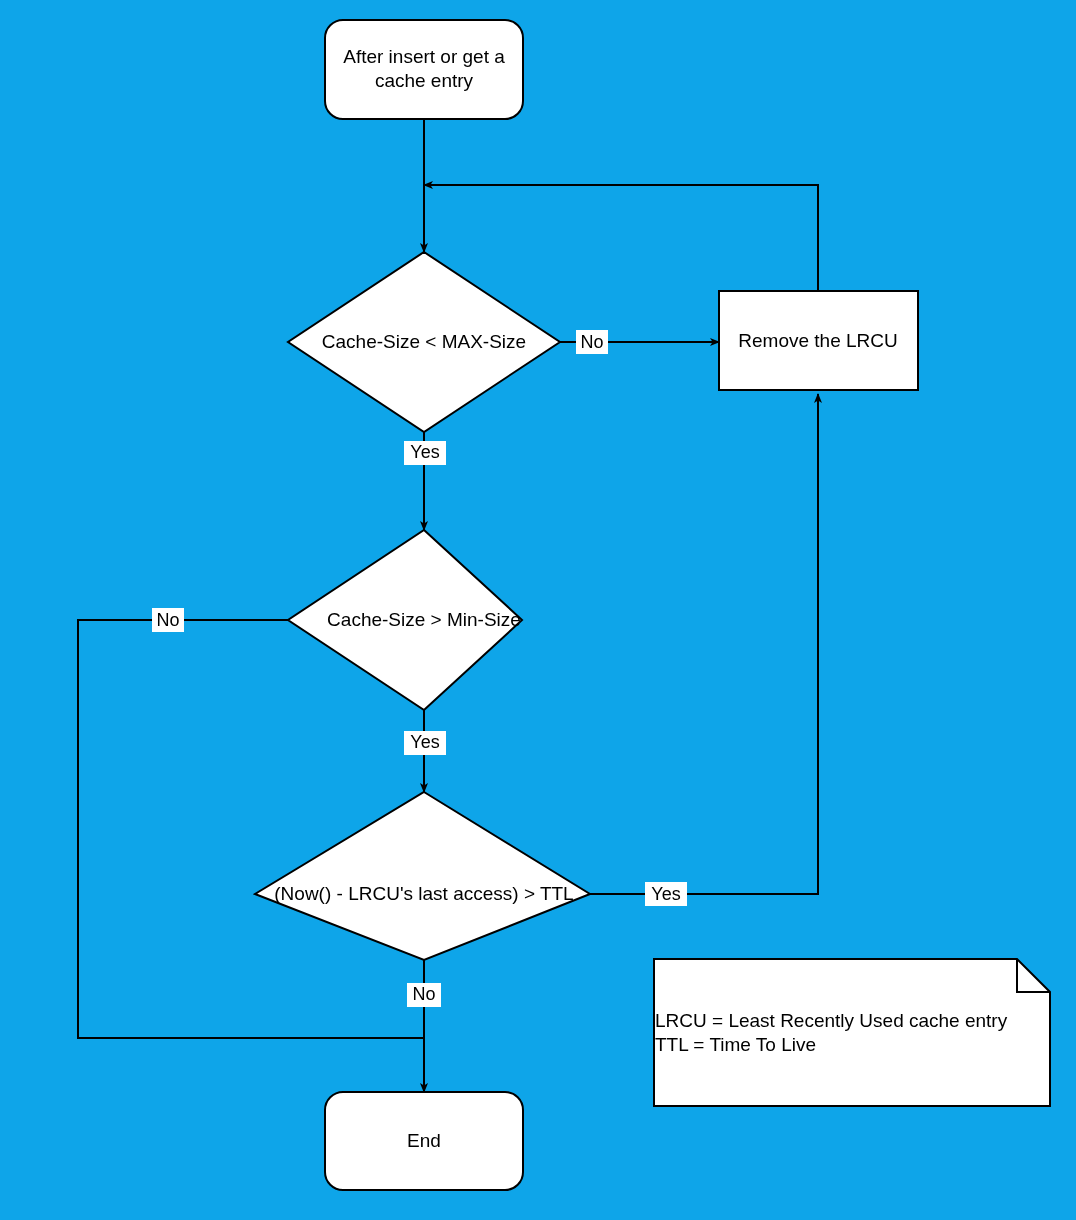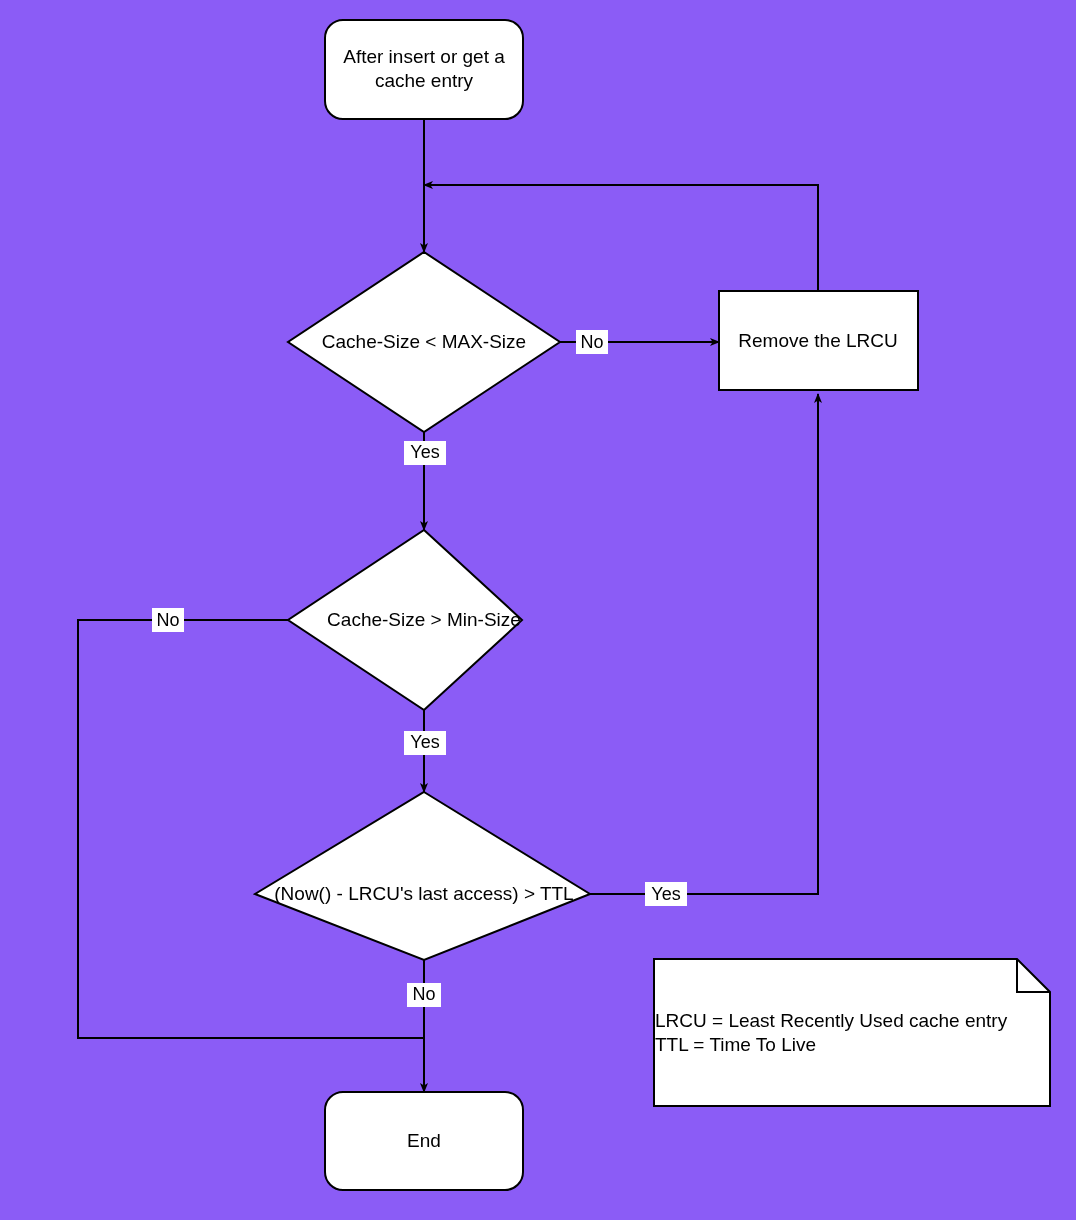--- a/index.html
+++ b/index.html
@@ -8,21 +8,21 @@
     padding: 0;
     background: #ffffff;
   }
   body {
     font-family: "Liberation Sans", sans-serif;
   }
   #canvas {
     position: relative;
     width: 1076px;
     height: 1220px;
-    background: #8b5cf6;
+    background: #0ea5e9;
     overflow: hidden;
   }
   #flow-svg {
     position: absolute;
     top: 0;
     left: 0;
     width: 1076px;
     height: 1220px;
   }
   .shape-stroke {

